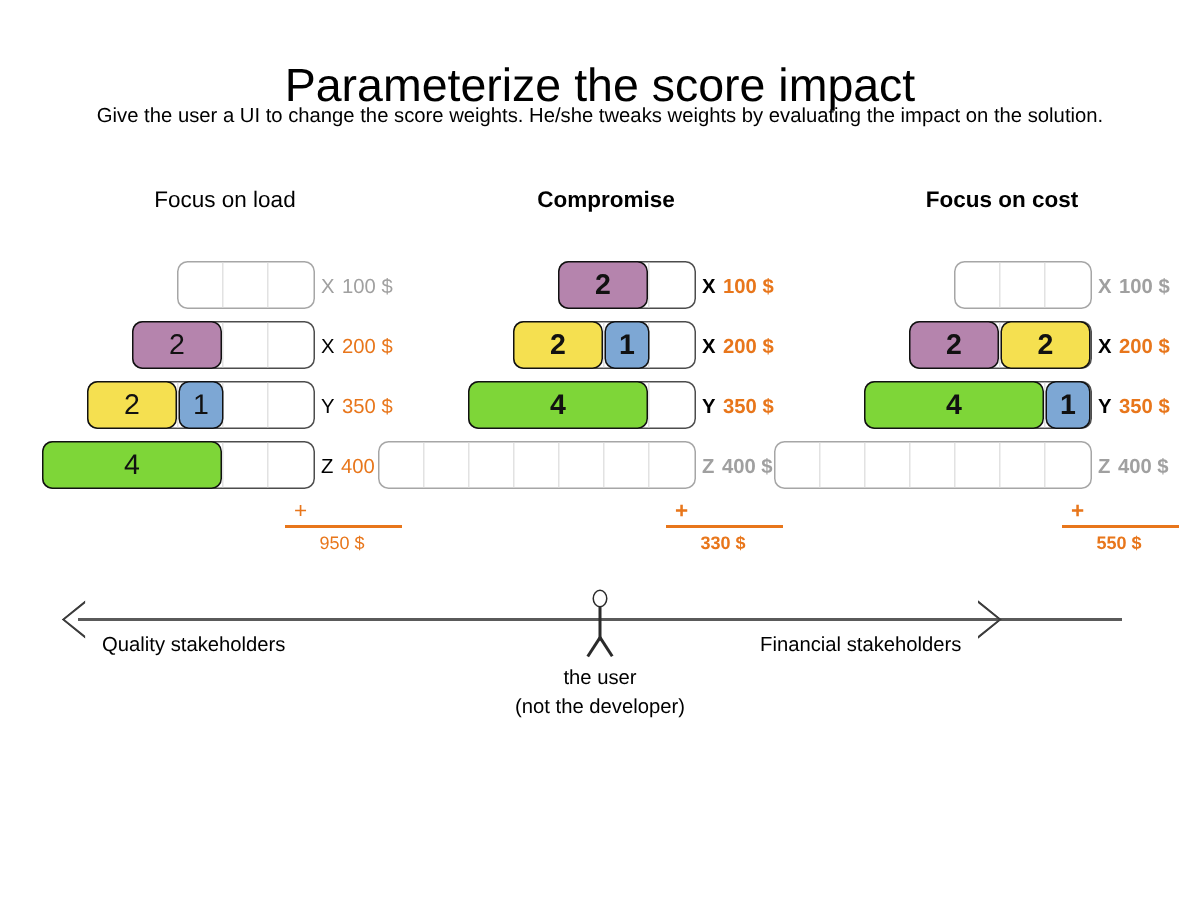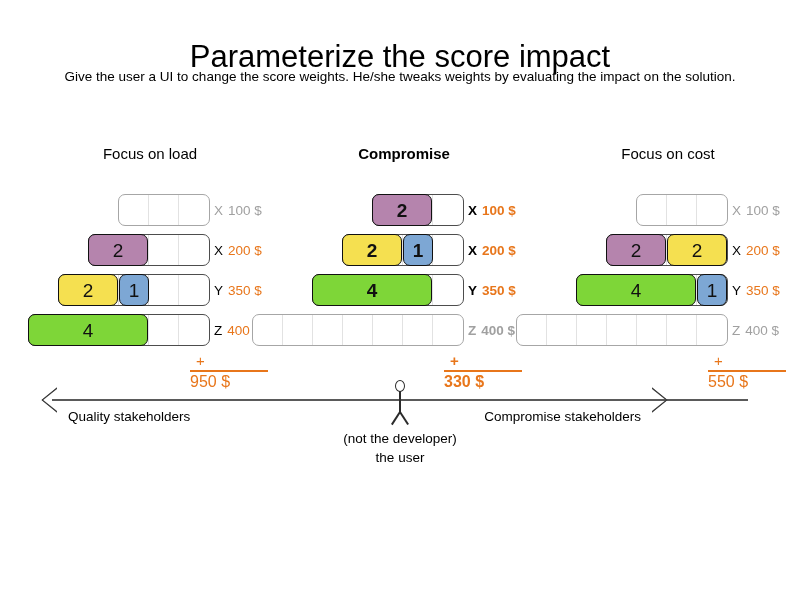--- a/index.html
+++ b/index.html
@@ -36,34 +36,34 @@
     width: 800px;
     text-align: center;
     font-size: 13.5px;
     font-weight: normal;
     color: #000;
   }
 
   
   .scenarios {
     position: absolute;
-    top: 145px;
+    top: 125px;
     left: 0;
     width: 800px;
     height: 255px;
   }
   .scenario {
     position: absolute;
     top: 0;
     width: 264px;
     height: 255px;
   }
   .scenario-0 { left: 18px; }
   .scenario-1 { left: 272px; font-weight: bold; }
-  .scenario-2 { left: 536px; }
+  .scenario-2 { left: 536px; font-weight: bold; }
 
   .scenario-title {
     position: absolute;
     top: 0;
     left: 0;
     width: 264px;
     text-align: center;
     font-size: 15px;
     color: #000;
   }
@@ -174,32 +174,32 @@
     text-align: left;
     padding-left: 6px;
     line-height: 14px;
   }
   .sum-rule {
     height: 2px;
     background: #e8761b;
     margin: 2px 0 2px 0;
   }
   .sum-total {
-    font-size: 16px;
+    font-size: 12px;
     color: #e8761b;
-    text-align: left;
+    text-align: center;
     padding-right: 2px;
     line-height: 16px;
   }
 
   
   .axis {
     position: absolute;
     left: 0;
-    top: 371px;
+    top: 384px;
     width: 709px;
     height: 120px;
   }
   .axis-line {
     position: absolute;
     left: 52px;
     top: 28px;
     width: 696px;
     height: 2px;
     background: #5a5a5a;
@@ -528,24 +528,24 @@
         </div>
       </div>
     </div>
   </div>
 
 <div class="axis">
   <div class="axis-line"></div>
   <div class="arrow-head arrow-left"></div>
   <div class="arrow-head arrow-right"></div>
   <div class="axis-label left">Quality stakeholders</div>
-  <div class="axis-label right">Compromise stakeholders</div>
+  <div class="axis-label right">Financial stakeholders</div>
   <div class="figure">
     <div class="fig-head"></div>
     <div class="fig-body"></div>
     <div class="fig-leg l"></div>
     <div class="fig-leg r"></div>
   </div>
   <div class="figure-caption">
+    <div>the user</div>
     <div>(not the developer)</div>
-    <div>the user</div>
   </div>
 </div>
 
 </body></html>

